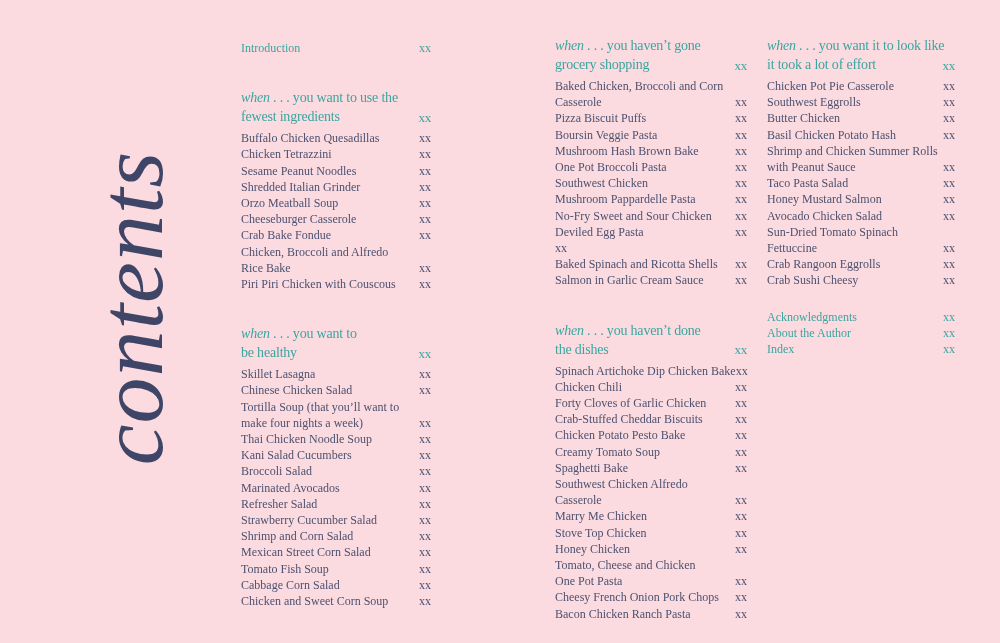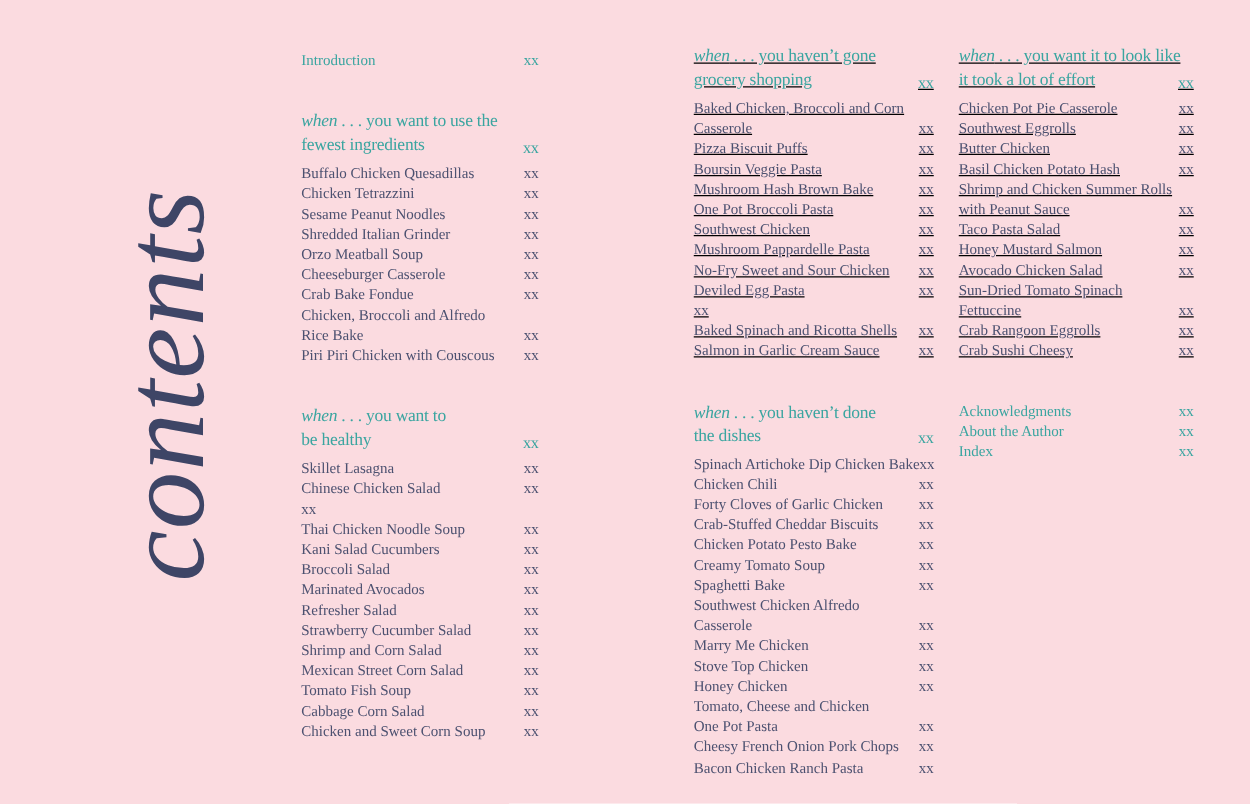--- a/index.html
+++ b/index.html
@@ -36,34 +36,34 @@
     display:flex;justify-content:space-between;align-items:flex-end;
     font-size:12px;line-height:16.2px;color:var(--ink);
   }
   .row .name{white-space:nowrap;}
   .pnum{font-size:12px;line-height:16.2px;color:var(--ink);}
 
   .link-row{color:var(--teal);}
   .link-row .pnum{color:var(--teal);}
 
   .section{margin-top:32px;}
-  .col > .section:first-child{margin-top:0;text-decoration:underline;}
+  .col > .section:first-child{margin-top:0;}
   .col1 > .section:first-of-type{margin-top:19px;}
 
   .heading{
     color:var(--teal);
     font-size:14px;line-height:19px;
     letter-spacing:-0.2px;
     margin-bottom:4px;
   }
   .h-line{display:flex;justify-content:space-between;align-items:flex-end;white-space:nowrap;}
   .h-line em{font-style:italic;}
   .heading .pnum{color:var(--teal);font-size:13px;padding-left:8px;}
 
-  .end-links{margin-top:32px;text-align:right;}
+  .end-links{margin-top:20px;text-align:right;}
 </style>
 </head>
 <body>
 
 <div class="page">
   <div class="vtitle">contents</div>
   <div class="col col1">
       <div class="row link-row">
         <span class="name">Introduction</span>
         <span class="pnum">xx</span>
@@ -127,20 +127,21 @@
         </div>
         <div class="row">
           <span class="name">Skillet Lasagna</span>
           <span class="pnum">xx</span>
         </div>
         <div class="row">
           <span class="name">Chinese Chicken Salad</span>
           <span class="pnum">xx</span>
         </div>
         <div class="row">
+          <span class="name">Tortilla Soup (that you’ll want to<br>make four nights a week)</span>
           <span class="pnum">xx</span>
         </div>
         <div class="row">
           <span class="name">Thai Chicken Noodle Soup</span>
           <span class="pnum">xx</span>
         </div>
         <div class="row">
           <span class="name">Kani Salad Cucumbers</span>
           <span class="pnum">xx</span>
         </div>

